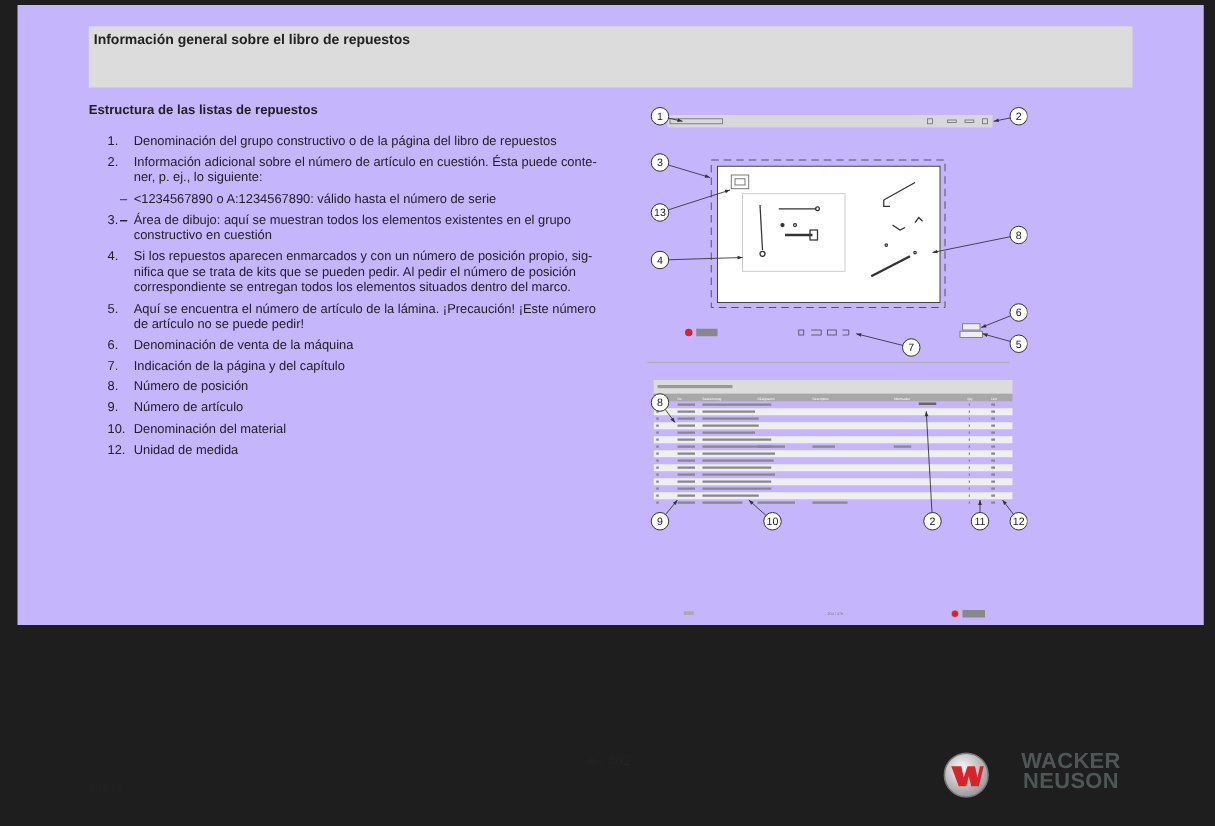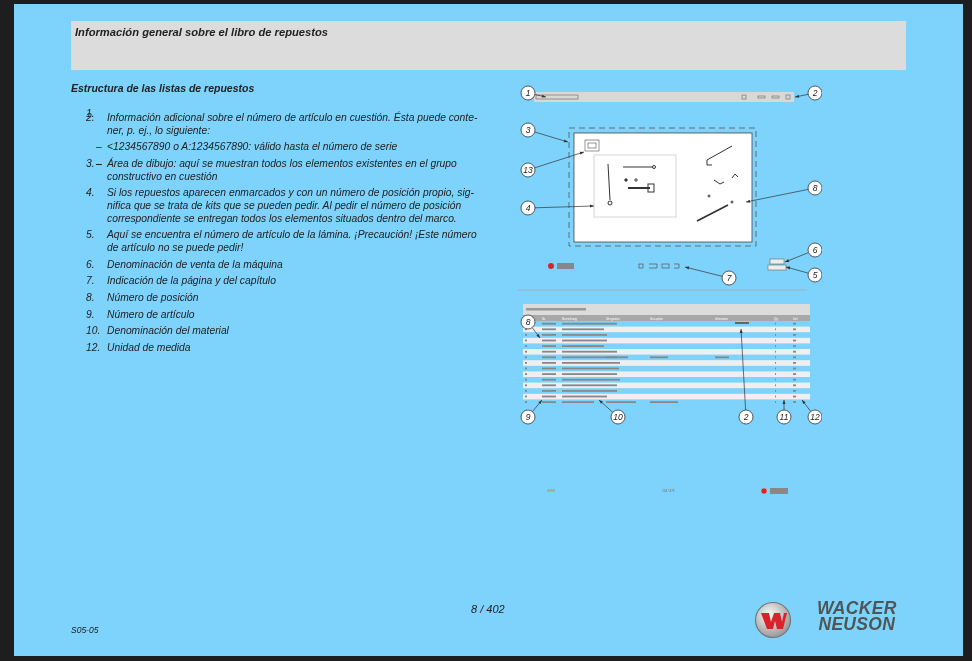--- a/index.html
+++ b/index.html
@@ -1,17 +1,17 @@
 <!DOCTYPE html>
 <html><head>
 <meta charset="utf-8">
 <style>
   html, body { margin:0; padding:0; }
   body { width:972px; height:661px; background:#1e1e1e; position:relative; overflow:hidden; font-family:"Liberation Sans", sans-serif; color:#1a1a1a; }
-  .page { position:absolute; left:14px; top:4px; width:949px; height:652px; background:#7dd3fc;font-style:italic; }
+  .page { position:absolute; left:14px; top:4px; width:949px; height:496px; background:#c4b5fd; }
   .header-band { position:absolute; left:57px; top:17px; width:835px; height:49px; background:#dcdcdd; }
   .header-title { position:absolute; left:4px; top:5px; font-size:11.2px; font-weight:bold; color:#222; }
   .section-title { position:absolute; left:57px; top:78px; font-size:10.5px; font-weight:bold; color:#222; }
   .list { position:absolute; left:72px; top:104px; width:400px; font-size:10.3px; line-height:12.6px; color:#222; }
   .li { position:relative; padding-left:21px; margin-bottom:4.1px; }
   .li .num { position:absolute; left:0; top:0; }
   .li.dash { padding-left:21px; }
   .li.dash .num { left:10px; }
   .drawing { position:absolute; left:488px; top:72px; width:320px; height:420px; }
   .footer-code { position:absolute; left:57px; top:621px; font-size:8.5px; color:#222; }
@@ -22,21 +22,21 @@
 </head>
 <body>
 
 <div class="page">
   <div class="header-band">
     <div class="header-title">Información general sobre el libro de repuestos</div>
   </div>
   <div class="section-title">Estructura de las listas de repuestos</div>
 
   <div class="list" id="list">
-      <div class="li"><span class="num">1.</span></div>
+      <div class="li"><span class="num">1.</span><span>Denominación del grupo constructivo o de la página del libro de repuestos</span></div>
       <div class="li"><span class="num">2.</span><span>Información adicional sobre el número de artículo en cuestión. Ésta puede conte-ner, p. ej., lo siguiente:</span></div>
       <div class="li dash"><span class="num">–</span><span>&lt;1234567890 o A:1234567890: válido hasta el número de serie</span></div>
       <div class="li dash"><span class="num">–</span></div>
       <div class="li dash"><span class="num">–</span></div>
       <div class="li dash"><span class="num">–</span></div>
       <div class="li"><span class="num">3.</span><span>Área de dibujo: aquí se muestran todos los elementos existentes en el grupo constructivo en cuestión</span></div>
       <div class="li"><span class="num">4.</span><span>Si los repuestos aparecen enmarcados y con un número de posición propio, sig-nifica que se trata de kits que se pueden pedir. Al pedir el número de posición correspondiente se entregan todos los elementos situados dentro del marco.</span></div>
       <div class="li"><span class="num">5.</span><span>Aquí se encuentra el número de artículo de la lámina. ¡Precaución! ¡Este número de artículo no se puede pedir!</span></div>
       <div class="li"><span class="num">6.</span><span>Denominación de venta de la máquina</span></div>
       <div class="li"><span class="num">7.</span><span>Indicación de la página y del capítulo</span></div>

